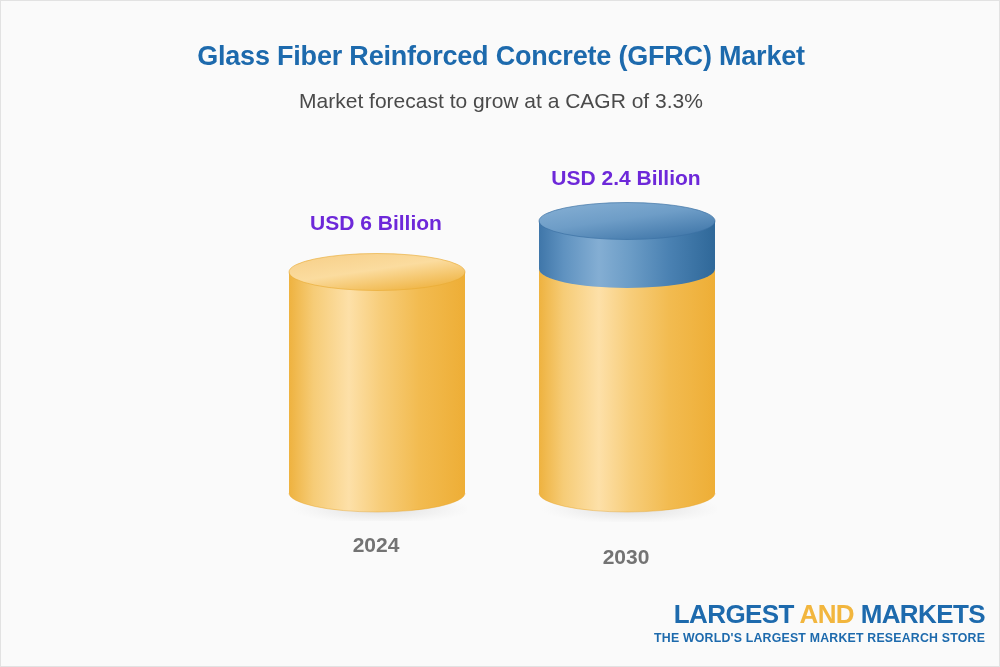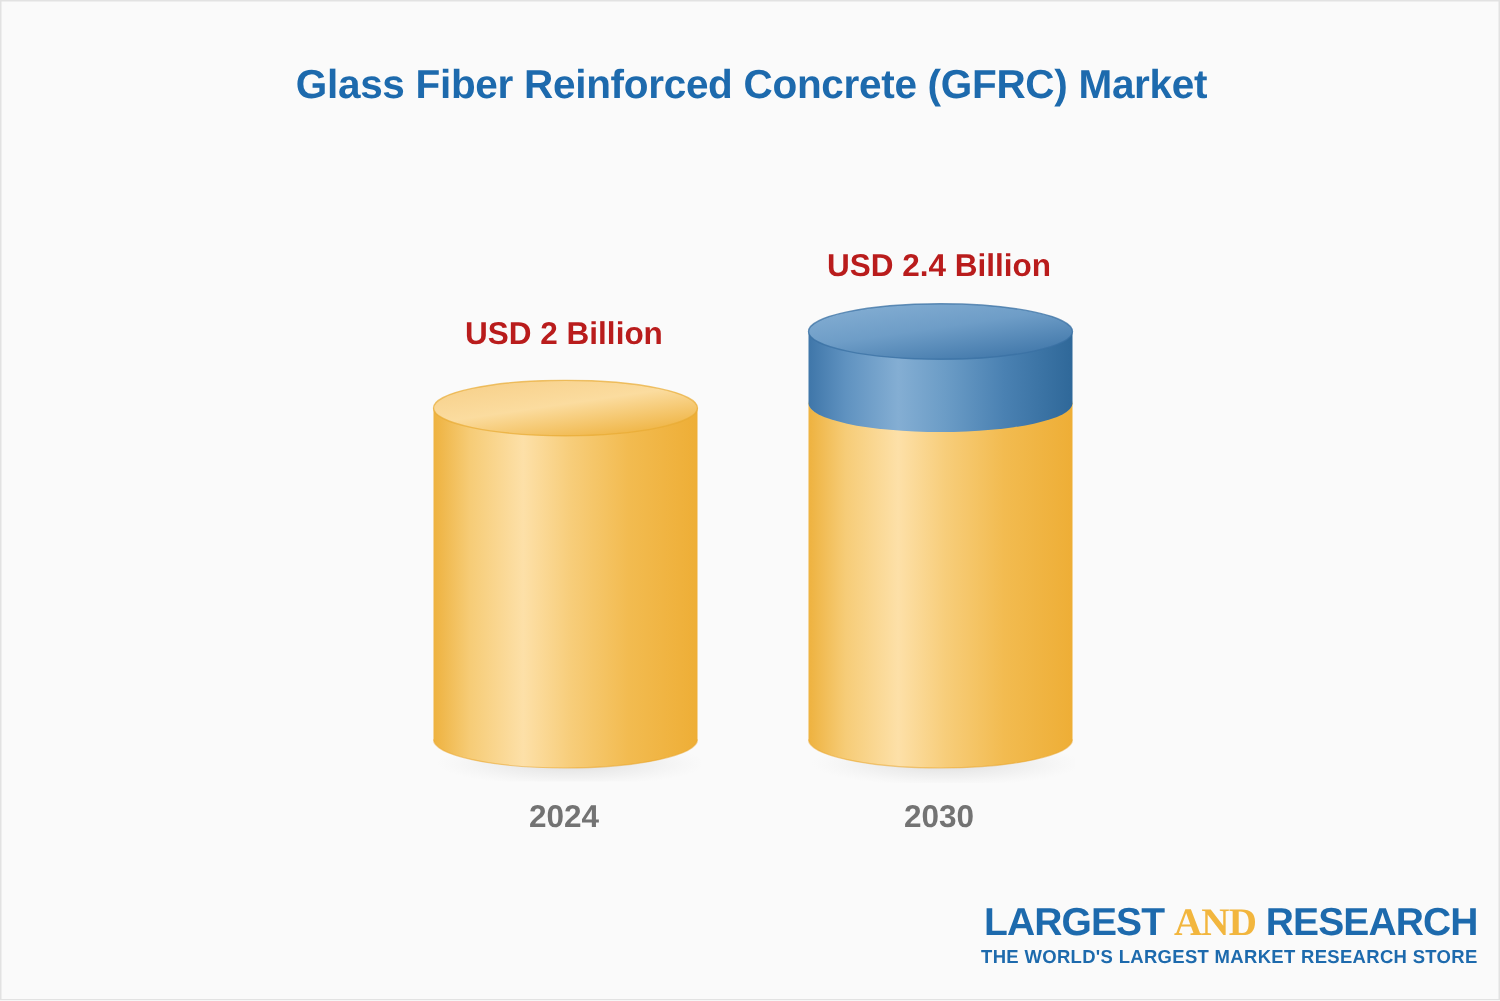--- a/index.html
+++ b/index.html
@@ -54,21 +54,21 @@
   }
 
   .bar-group { position: absolute; }
 
   .value-label {
     position: absolute;
     width: 260px;
     text-align: center;
     font-size: 21px;
     font-weight: bold;
-    color: #b91c1c;
+    color: #6d28d9;
     white-space: nowrap;
   }
   .cat-label {
     position: absolute;
     width: 260px;
     text-align: center;
     font-size: 21px;
     font-weight: bold;
     color: #737373;
   }
@@ -91,45 +91,46 @@
     text-align: right;
   }
   .logo-main {
     font-size: 26px;
     font-weight: bold;
     letter-spacing: -0.6px;
     color: #1d6aad;
     line-height: 1.05;
     white-space: nowrap;
   }
-  .logo-and { color: #f2b63e; font-family: Liberation Serif, serif; }
+  .logo-and { color: #f2b63e; }
   .logo-tag {
     font-size: 12.5px;
     font-weight: bold;
     letter-spacing: 0.22px;
     color: #1d6aad;
     margin-top: 3px;
     white-space: nowrap;
     transform: scaleX(0.985);
     transform-origin: right center;
   }
 </style>
 </head>
 <body>
 
 <div id="canvas">
 
   <div class="chart-title">Glass Fiber Reinforced Concrete (GFRC) Market</div>
 
+  <div class="chart-subtitle">Market forecast to grow at a CAGR of 3.3%</div>
 
   <div class="plot">
 
     <div class="bar-group">
 
-      <div class="value-label" style="left:245px; top:210px;">USD 2 Billion</div>
+      <div class="value-label" style="left:245px; top:210px;">USD 6 Billion</div>
 
       <div class="cylinder" style="left:286px; top:252px;">
         <svg width="180" height="268" viewBox="0 0 180 268">
           <defs>
             <linearGradient id="goldBody1" x1="0" y1="0" x2="1" y2="0">
               <stop offset="0%" stop-color="#eeb23f"></stop>
               <stop offset="14%" stop-color="#f6cc77"></stop>
               <stop offset="34%" stop-color="#fde0a8"></stop>
               <stop offset="52%" stop-color="#f7cd7a"></stop>
               <stop offset="74%" stop-color="#f2bb50"></stop>
@@ -213,24 +214,24 @@
 
           <ellipse cx="90" cy="67" rx="88" ry="18.5" fill="url(#goldTop2)"></ellipse>
 
           <path d="M2,19 L2,67 A88,19 0 0 0 178,67 L178,19 Z" fill="url(#blueBody2)"></path>
 
           <ellipse cx="90" cy="19" rx="88" ry="18.5" fill="url(#blueTop2)"></ellipse>
           <ellipse cx="90" cy="19" rx="88" ry="18.5" fill="none" stroke="#3a70a3" stroke-width="0.9" opacity="0.75"></ellipse>
         </svg>
       </div>
 
-      <div class="cat-label" style="left:495px; top:532px;text-align:center;">2030</div>
+      <div class="cat-label" style="left:495px; top:544px;text-align:center;">2030</div>
     </div>
 
   </div>
 
 
   <div class="logo">
-    <div class="logo-main"><span>LARGEST </span><span class="logo-and">AND</span><span> RESEARCH</span></div>
+    <div class="logo-main"><span>LARGEST </span><span class="logo-and">AND</span><span> MARKETS</span></div>
     <div class="logo-tag">THE WORLD'S LARGEST MARKET RESEARCH STORE</div>
   </div>
 
 </div>
 
 </body></html>

